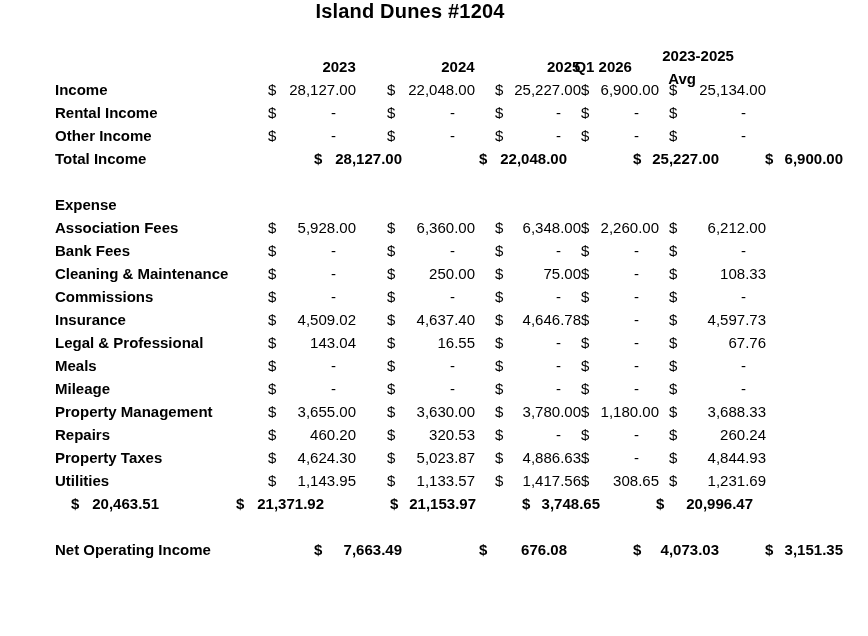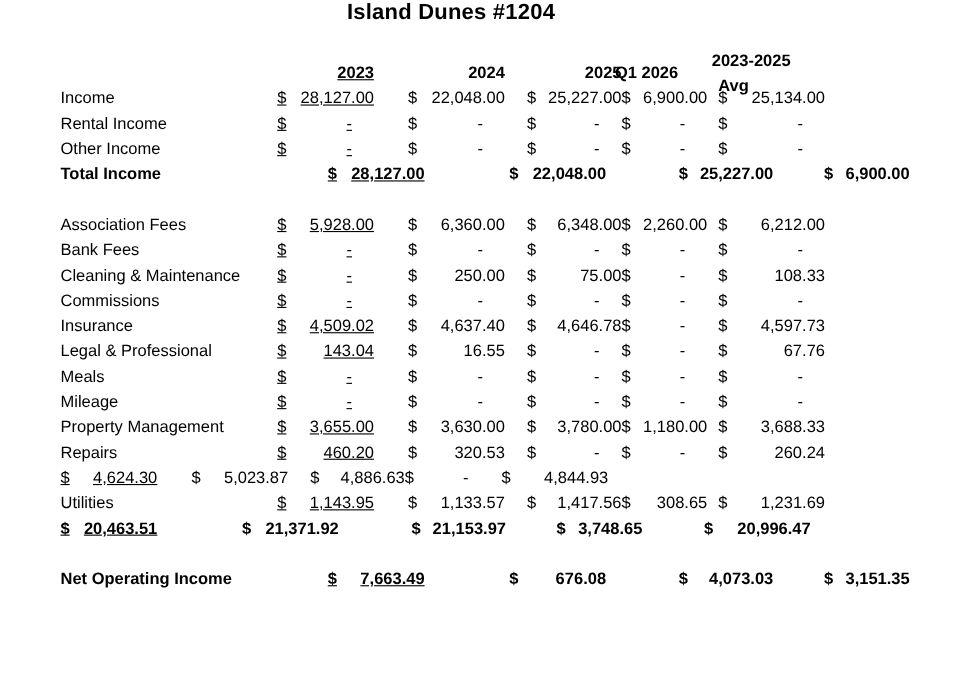--- a/index.html
+++ b/index.html
@@ -33,29 +33,30 @@
     align-items: center;
     font-size: 15px;
     line-height: 23px;
   }
   .row.bold { font-weight: 700; gap: 46px; }
   .row.spacer { height: 23px; }
   .label {
     width: 197px;
     white-space: nowrap;
     flex-shrink: 0;
+    font-weight: bold;
   }
   .cell {
     display: flex;
     justify-content: space-between;
     align-items: baseline;
     white-space: nowrap;
     flex-shrink: 0;
   }
-  .c1 { width: 88px; margin-left: 0; text-decoration: underline; }
+  .c1 { width: 88px; margin-left: 16px; }
   .c2 { width: 88px; margin-left: 31px; }
   .c3 { width: 86px; margin-left: 20px; }
   .c4 { width: 78px; }
   .c5 { width: 97px; margin-left: 10px; }
   .cell.dash .val { padding-right: 20px; }
   .header-row { font-weight: 700; }
   .hcell { display: block; }
   .h-right { text-align: right; }
   .h-left { text-align: left; text-indent: -6px; }
 </style>
@@ -164,20 +165,43 @@
     <div class="cell c4">
             <span class="cur">$</span>
             <span class="val">6,900.00</span>
           </div>
     <div class="cell c5">
             <span class="cur">$</span>
             <span class="val">25,134.00</span>
           </div>
   </div>
 <div class="row spacer"></div>
+  <div class="row bold">
+    <div class="label">Expense</div>
+    <div class="cell c1 empty">
+            <span class="cur"></span>
+            <span class="val"></span>
+          </div>
+    <div class="cell c2 empty">
+            <span class="cur"></span>
+            <span class="val"></span>
+          </div>
+    <div class="cell c3 empty">
+            <span class="cur"></span>
+            <span class="val"></span>
+          </div>
+    <div class="cell c4 empty">
+            <span class="cur"></span>
+            <span class="val"></span>
+          </div>
+    <div class="cell c5 empty">
+            <span class="cur"></span>
+            <span class="val"></span>
+          </div>
+  </div>
 
   <div class="row">
     <div class="label">Association Fees</div>
     <div class="cell c1">
             <span class="cur">$</span>
             <span class="val">5,928.00</span>
           </div>
     <div class="cell c2">
             <span class="cur">$</span>
             <span class="val">6,360.00</span>
@@ -406,20 +430,21 @@
             <span class="cur">$</span>
             <span class="val">-</span>
           </div>
     <div class="cell c5">
             <span class="cur">$</span>
             <span class="val">260.24</span>
           </div>
   </div>
 
   <div class="row">
+    <div class="label">Property Taxes</div>
     <div class="cell c1">
             <span class="cur">$</span>
             <span class="val">4,624.30</span>
           </div>
     <div class="cell c2">
             <span class="cur">$</span>
             <span class="val">5,023.87</span>
           </div>
     <div class="cell c3">
             <span class="cur">$</span>

